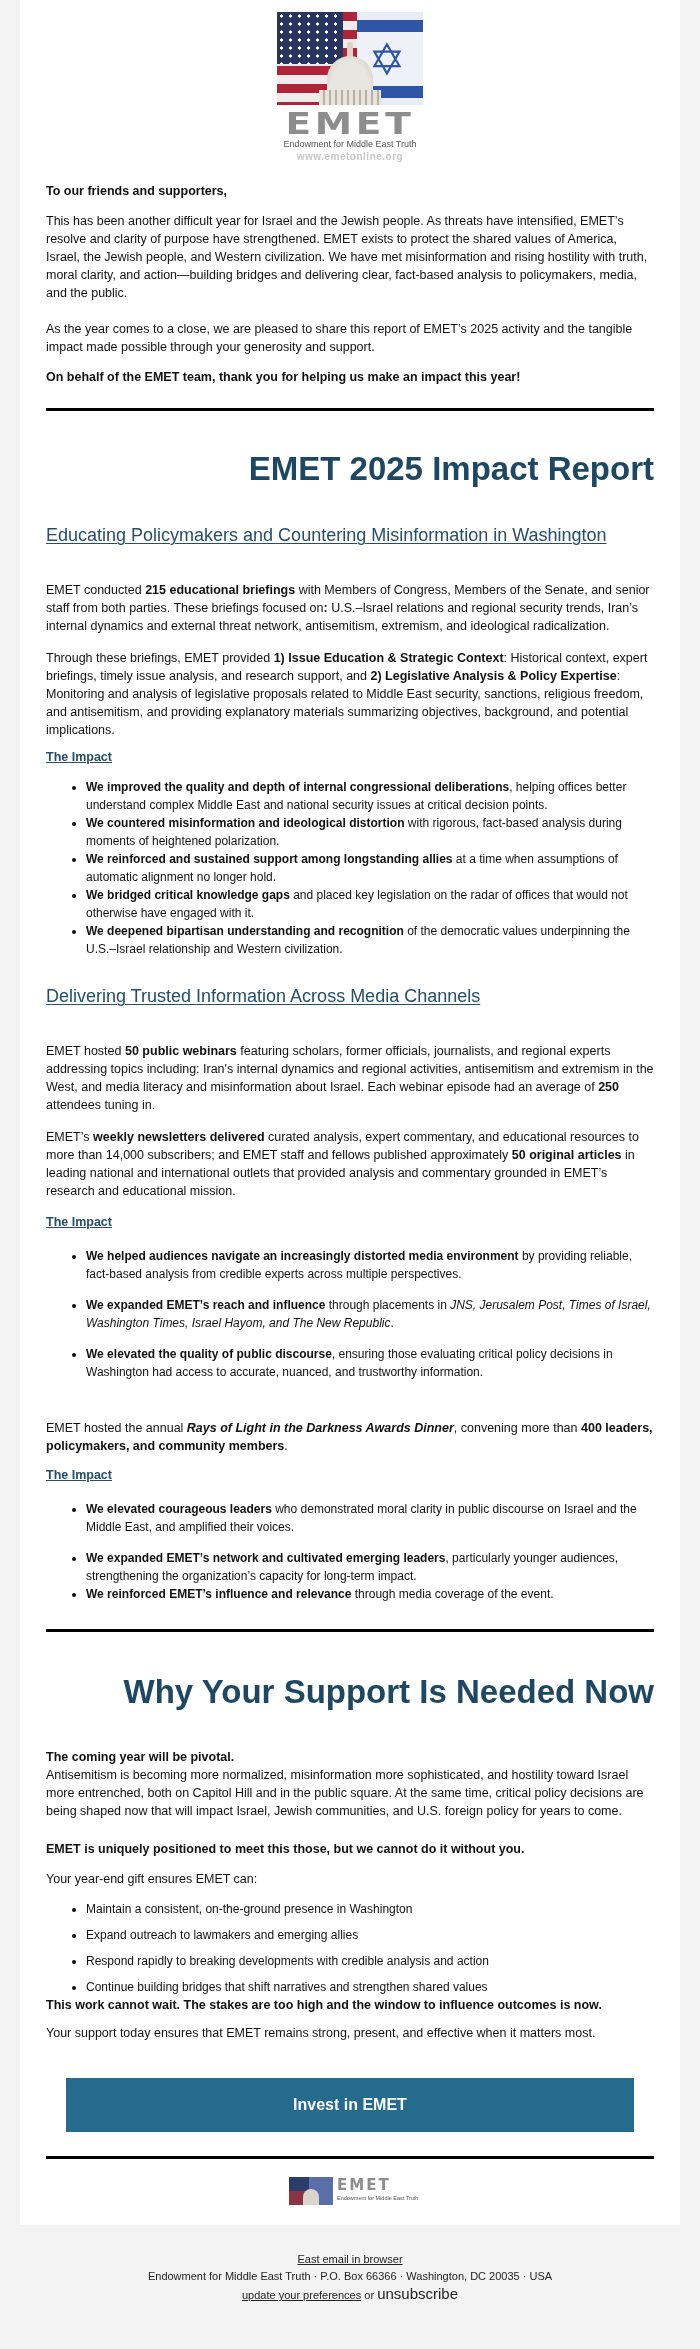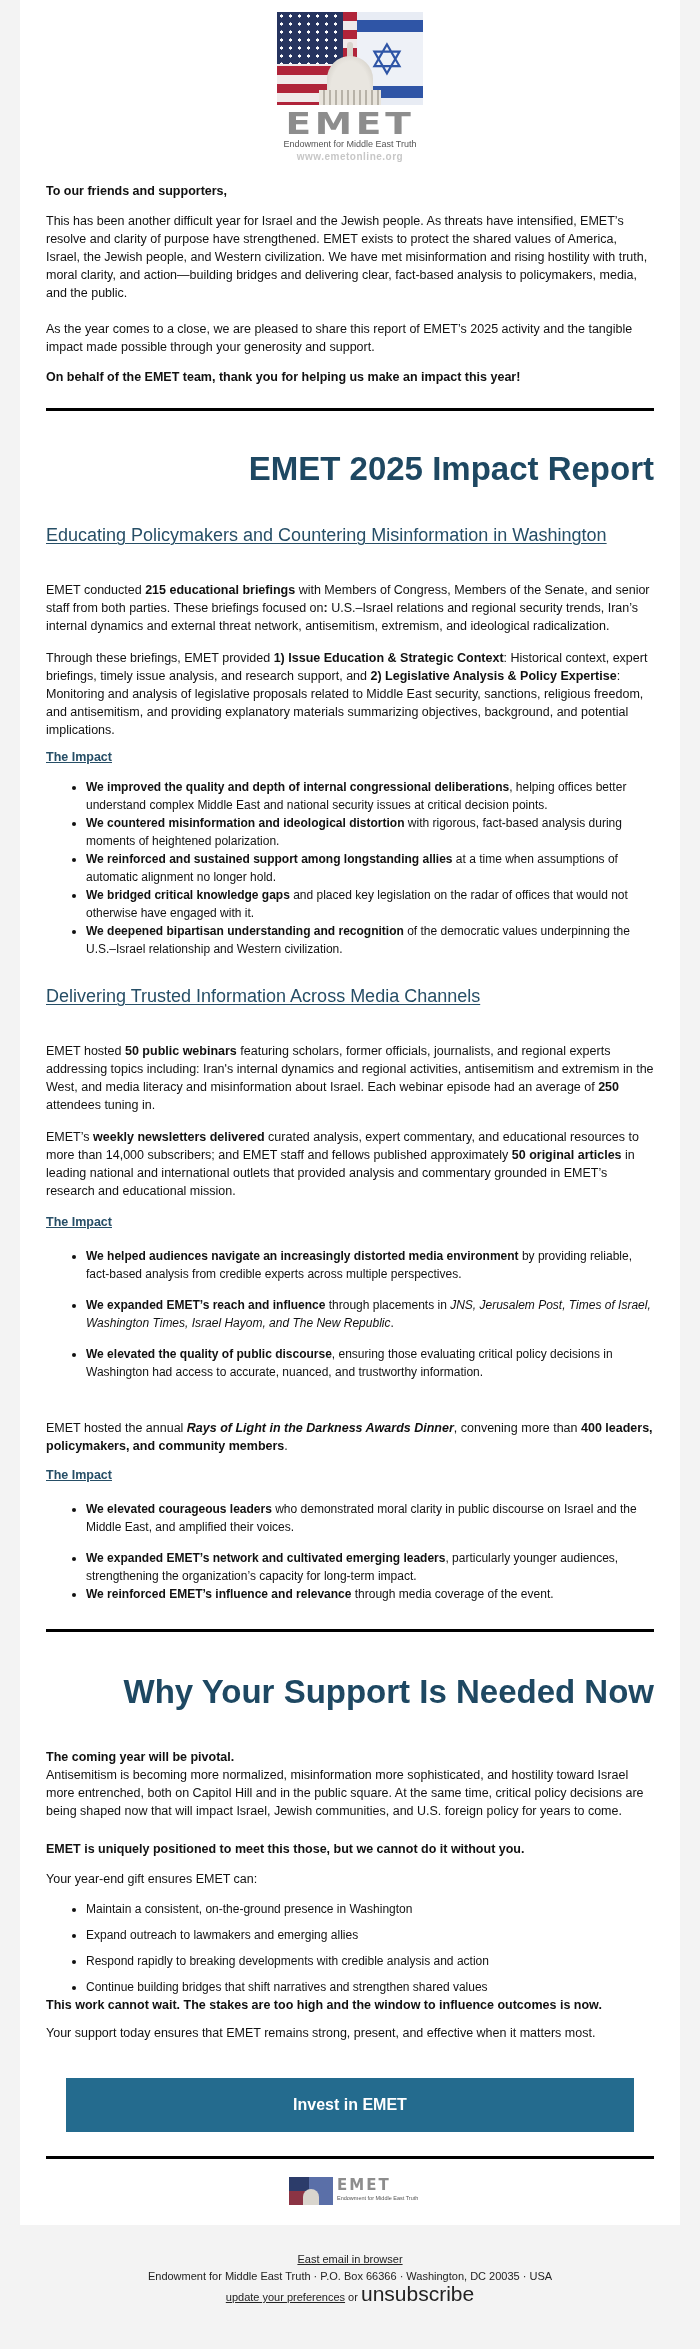--- a/index.html
+++ b/index.html
@@ -126,21 +126,21 @@
     font-weight: bold; font-size: 15px; color: #8d8d8d; letter-spacing: 2px; line-height: 17px;
   }
   .mini-sub {
     position: absolute; left: 48px; top: 17px; font-size: 5.5px; color: #555; line-height: 8px; white-space: nowrap;
   }
 
   .footer {
     text-align: center; padding: 26px 0 30px 0; font-size: 11px; color: #222; line-height: 17px;
   }
   .footer a { color: #222; text-decoration: underline; }
-  .footer .unsub { font-size: 21px; text-decoration: none; color: #222; }
+  .footer .unsub { font-size: 15px; text-decoration: none; color: #222; }
 </style>
 </head>
 <body>
 
 <div class="card">
 
   <div class="logo-wrap">
     <div class="logo">
       <div class="logo-photo">
         <div class="us-flag">

